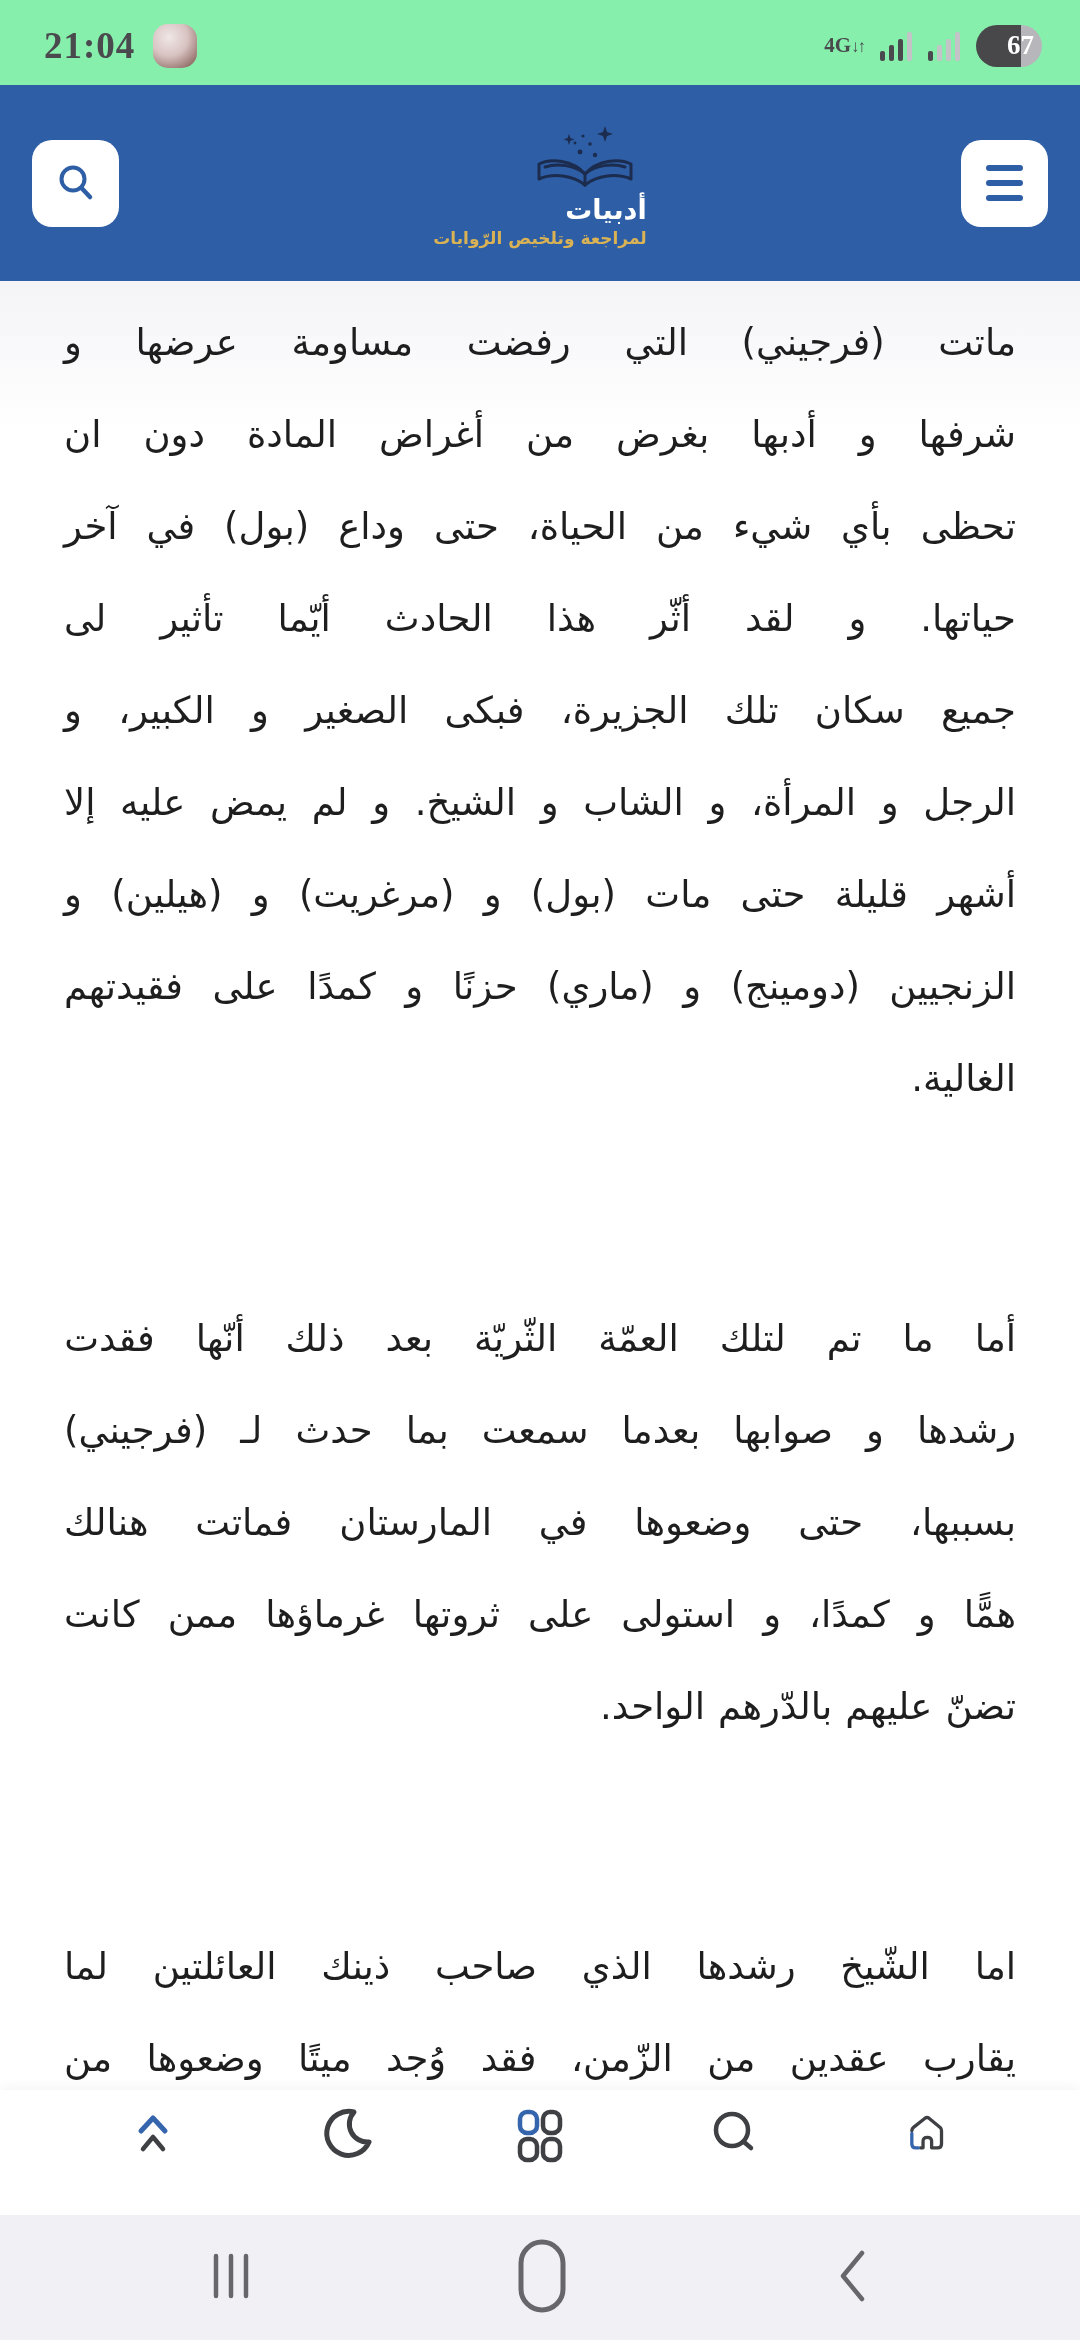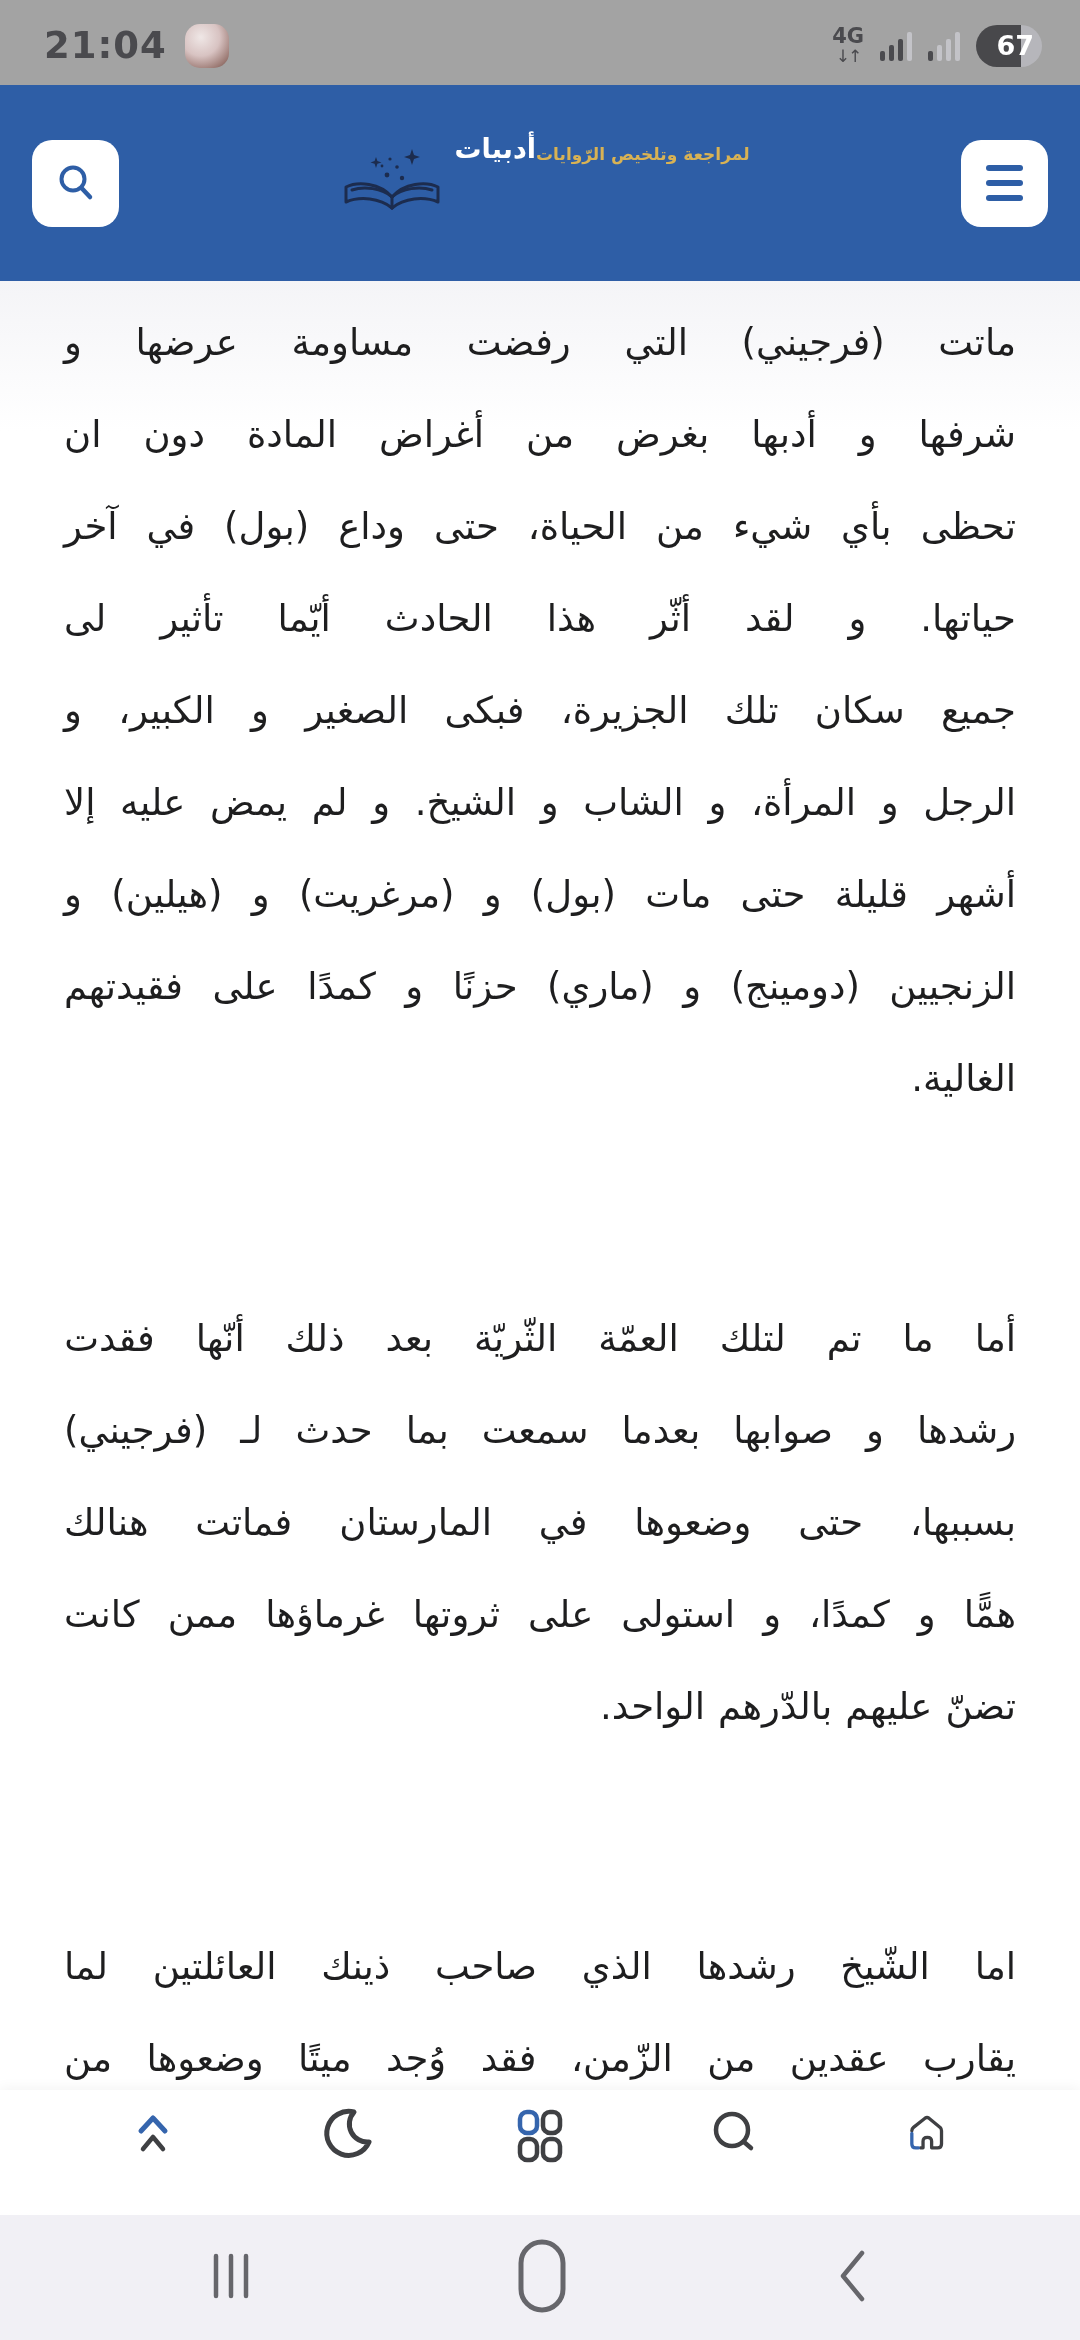--- a/index.html
+++ b/index.html
@@ -4,32 +4,32 @@
 <style>
   * { box-sizing: border-box; }
   html,body { margin:0; padding:0; }
   body {
     width:1080px; height:2340px; position:relative; overflow:hidden;
     background:#ffffff; font-family:"DejaVu Sans", sans-serif;
   }
 
   
   .status-bar{
-    height:85px; background:#a3a3a3; display:flex; align-items:center;
-    justify-content:space-between; padding:6px 38px 0 44px;
+    height:85px; background:#86efac; display:flex; align-items:center;
+    justify-content:space-between; padding:6px 38px 0 44px;font-family:Liberation Serif, serif;
   }
   .sb-left{ display:flex; align-items:center; gap:18px; }
   .sb-time{ font-size:37px; font-weight:700; color:#4a4a4e; letter-spacing:1px; }
   .sb-avatar{
     width:44px; height:44px; border-radius:15px;
     background:radial-gradient(circle at 36% 30%, #efe7e6 0%, #d8c3c2 45%, #9c7a74 80%, #6e4f49 100%);
     overflow:hidden;
   }
   .sb-right{ display:flex; align-items:center; gap:16px; }
-  .sb-network{ display:flex; flex-direction:column; align-items:center; line-height:1; color:#4a4a4e; }
+  .sb-network{ display:flex; flex-direction:row; align-items:center; line-height:1; color:#4a4a4e; }
   .sb-network .g{ font-size:21px; font-weight:700; }
   .sb-network .arrows{ font-size:17px; letter-spacing:-2px; margin-top:1px; }
   .signal{ display:flex; align-items:flex-end; gap:4px; height:30px; }
   .signal i{ display:block; width:5px; border-radius:2px; background:#4a4a4e; }
   .signal i.b1{height:10px}.signal i.b2{height:16px}.signal i.b3{height:22px}.signal i.b4{height:29px}
   .signal i.dim{ background:#c3c3c8; }
   .battery{
     width:66px; height:42px; border-radius:21px; color:#ffffff;
     background:linear-gradient(to right, #48484b 0 68%, #b6b6bb 68%);
     display:flex; align-items:center; justify-content:flex-end;
@@ -40,21 +40,21 @@
   .app-header{
     height:196px; background:#2e5ea6; display:flex; align-items:center;
     justify-content:space-between; padding:0 32px;
   }
   .hdr-btn{
     width:87px; height:87px; border:none; background:#ffffff; border-radius:20px;
     display:flex; align-items:center; justify-content:center; padding:0; cursor:pointer;
   }
   .menu-bars{ display:flex; flex-direction:column; gap:9px; }
   .menu-bars i{ display:block; width:37px; height:6px; border-radius:3px; background:#2e5ea6; }
-  .logo{ display:flex; flex-direction:row; align-items:flex-start; }
+  .logo{ display:flex; flex-direction:column; align-items:flex-end; }
   .logo-title{ color:#ffffff; font-size:27px; font-weight:700; margin-top:-8px; }
   .logo-tagline{ color:#d8b254; font-size:17px; font-weight:700; margin-top:3px; }
 
   
   .content{
     position:relative; height:1809px; overflow:hidden; direction:rtl;
     background:linear-gradient(180deg, #f4f4f7 0px, #ffffff 150px);
     padding:16px 64px 0 64px;
   }
   .para{ margin:0; }

